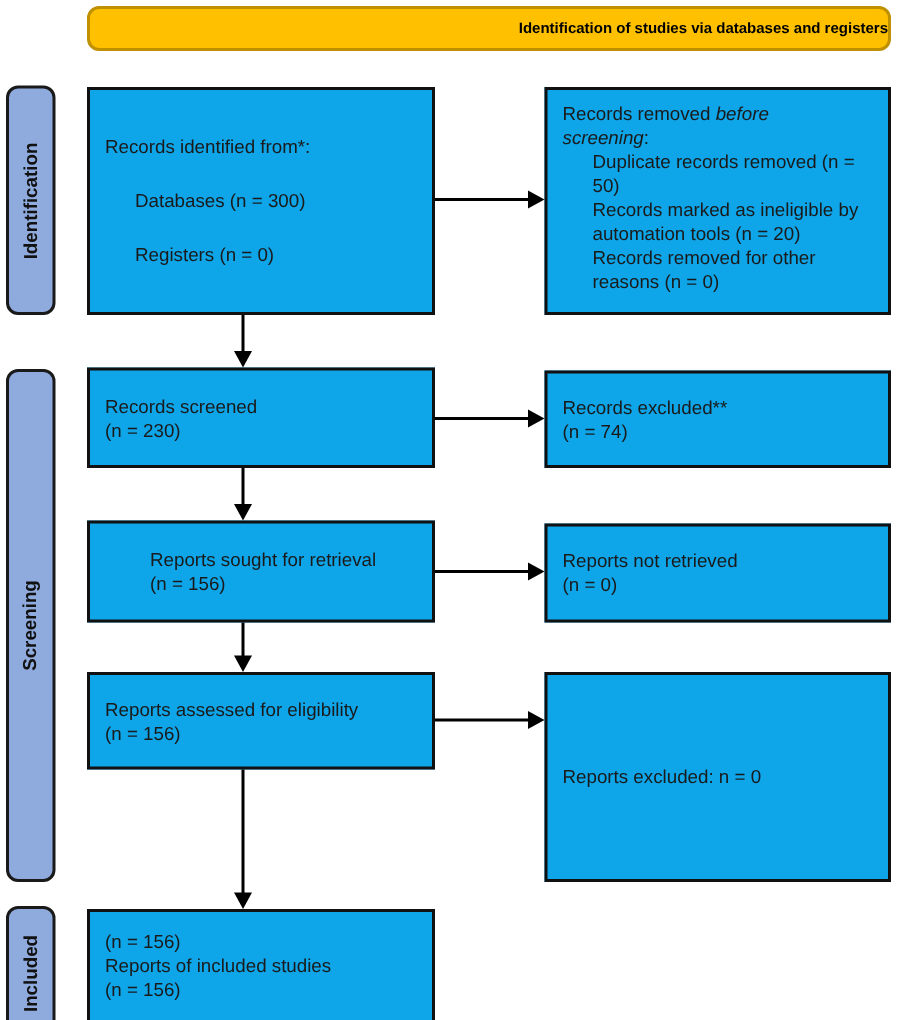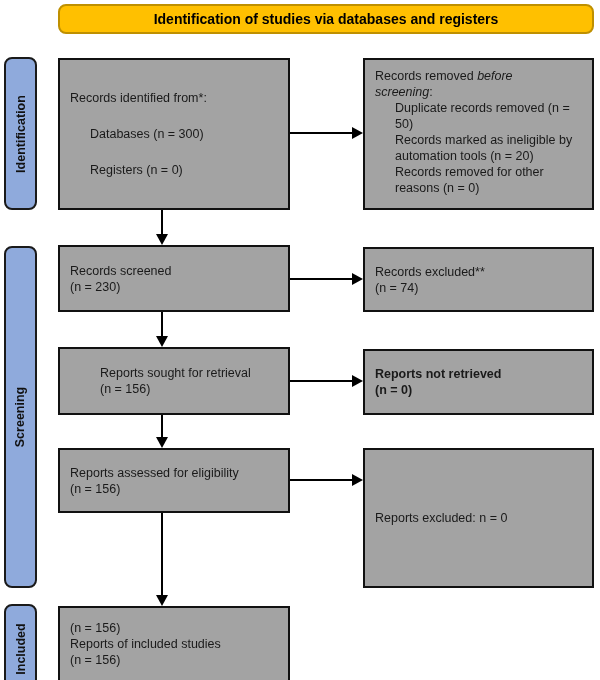--- a/index.html
+++ b/index.html
@@ -7,55 +7,55 @@
     width:600px;height:680px;position:relative;overflow:hidden;
     background:#ffffff;
     font-family:"Liberation Sans", sans-serif;
     color:#1a1a1a;
   }
   
   .banner{
     position:absolute;left:58px;top:4px;width:536px;height:30px;
     background:#FFC000;border:2px solid #BF9000;border-radius:8px;
     box-sizing:border-box;
-    display:flex;align-items:center;justify-content:center;
-    font-weight:bold;font-size:14px;color:#000;
+    display:flex;align-items:center;justify-content:flex-end;
+    font-weight:bold;font-size:10px;color:#000;
   }
   
   .stage{
     position:absolute;left:4px;width:33px;
     background:#8FAADC;border:2px solid #1a1a1a;border-radius:8px;
     box-sizing:border-box;
     display:flex;align-items:center;justify-content:center;
   }
   .stage span{
     transform:rotate(-90deg);white-space:nowrap;
     font-weight:bold;font-size:12.5px;color:#111;
   }
   #stage-identification{top:57px;height:153px;}
   #stage-screening{top:246px;height:342px;}
   #stage-included{top:604px;height:90px;}
   
   .box{
-    position:absolute;background:#a3a3a3;border:2px solid #111;
+    position:absolute;background:#0ea5e9;border:2px solid #111;
     box-sizing:border-box;
     font-size:12.5px;line-height:16px;
     display:flex;flex-direction:column;justify-content:center;
     padding-left:10px;padding-right:4px;
   }
   .box.top-align{justify-content:flex-start;padding-top:8px;}
   .sub{padding-left:20px;}
   .txtwrap{width:187px;}
   .em{font-style:italic;}
   #box-identified{left:58px;top:58px;width:232px;height:152px;gap:20px;}
   #box-removed{left:363px;top:58px;width:231px;height:152px;}
   #box-screened{left:58px;top:245px;width:232px;height:67px;}
   #box-excluded{left:363px;top:247px;width:231px;height:65px;}
   #box-sought{left:58px;top:347px;width:232px;height:68px;padding-left:40px;}
-  #box-notretrieved{left:363px;top:349px;width:231px;height:66px;font-weight:bold;}
+  #box-notretrieved{left:363px;top:349px;width:231px;height:66px;}
   #box-assessed{left:58px;top:448px;width:232px;height:65px;}
   #box-repexcluded{left:363px;top:448px;width:231px;height:140px;}
   #box-included{left:58px;top:606px;width:232px;height:85px;justify-content:flex-start;padding-top:12px;}
   
   .vline{position:absolute;left:161px;width:2px;background:#000;}
   .vhead{position:absolute;left:156px;width:0;height:0;
     border-left:6px solid transparent;border-right:6px solid transparent;
     border-top:11px solid #000;}
   .hline{position:absolute;left:290px;width:63px;height:2px;background:#000;}
   .hhead{position:absolute;left:352px;width:0;height:0;

